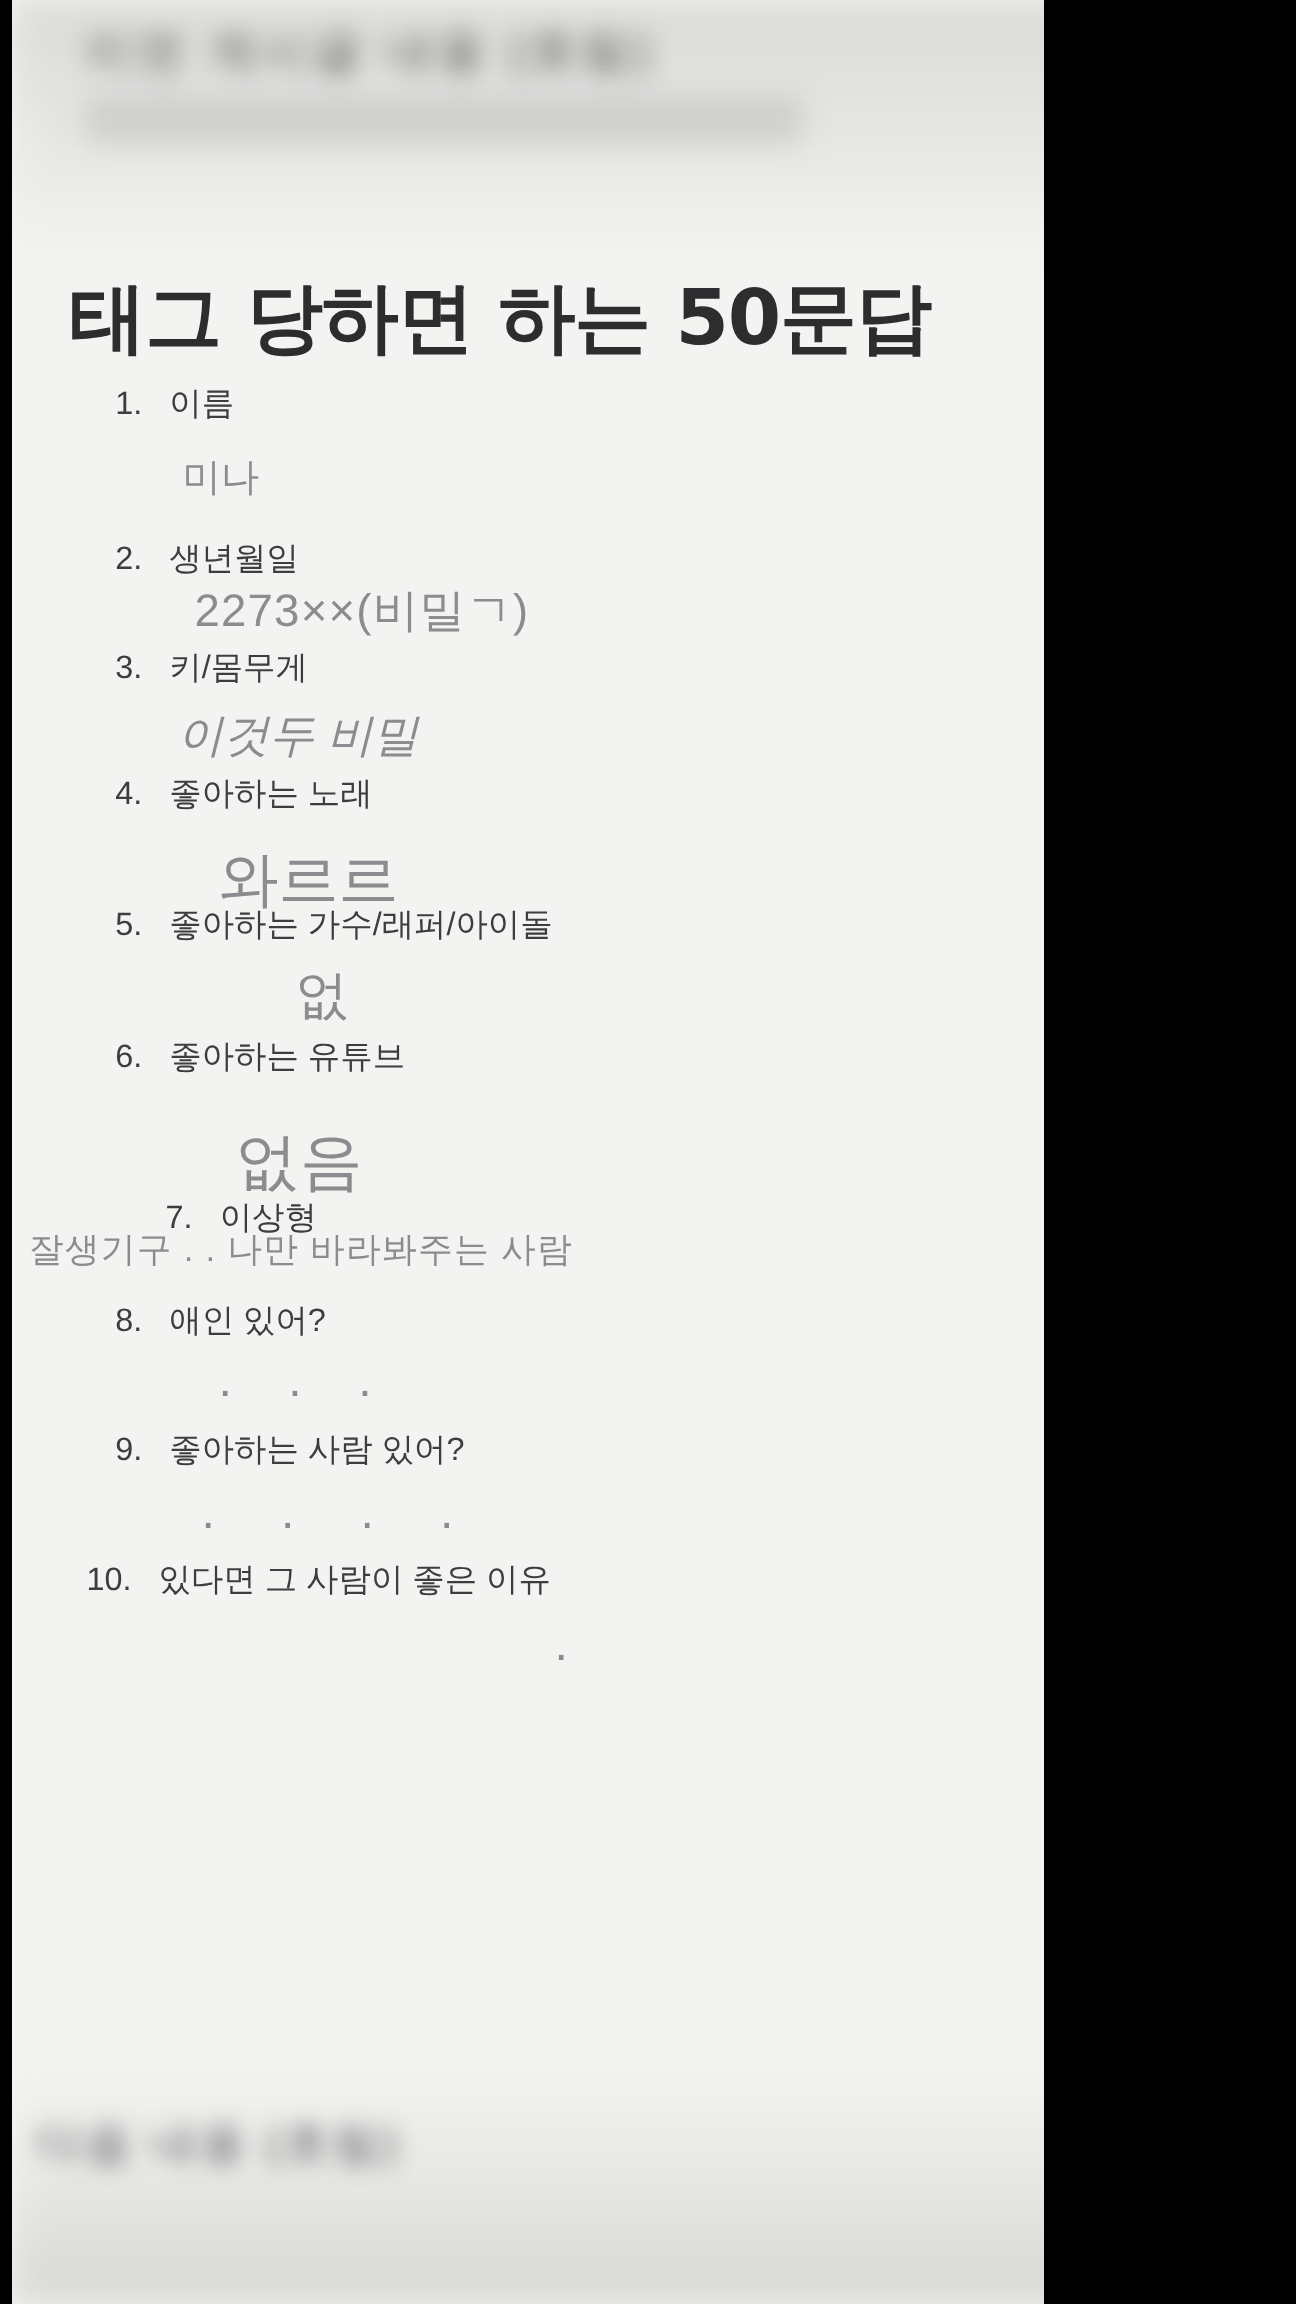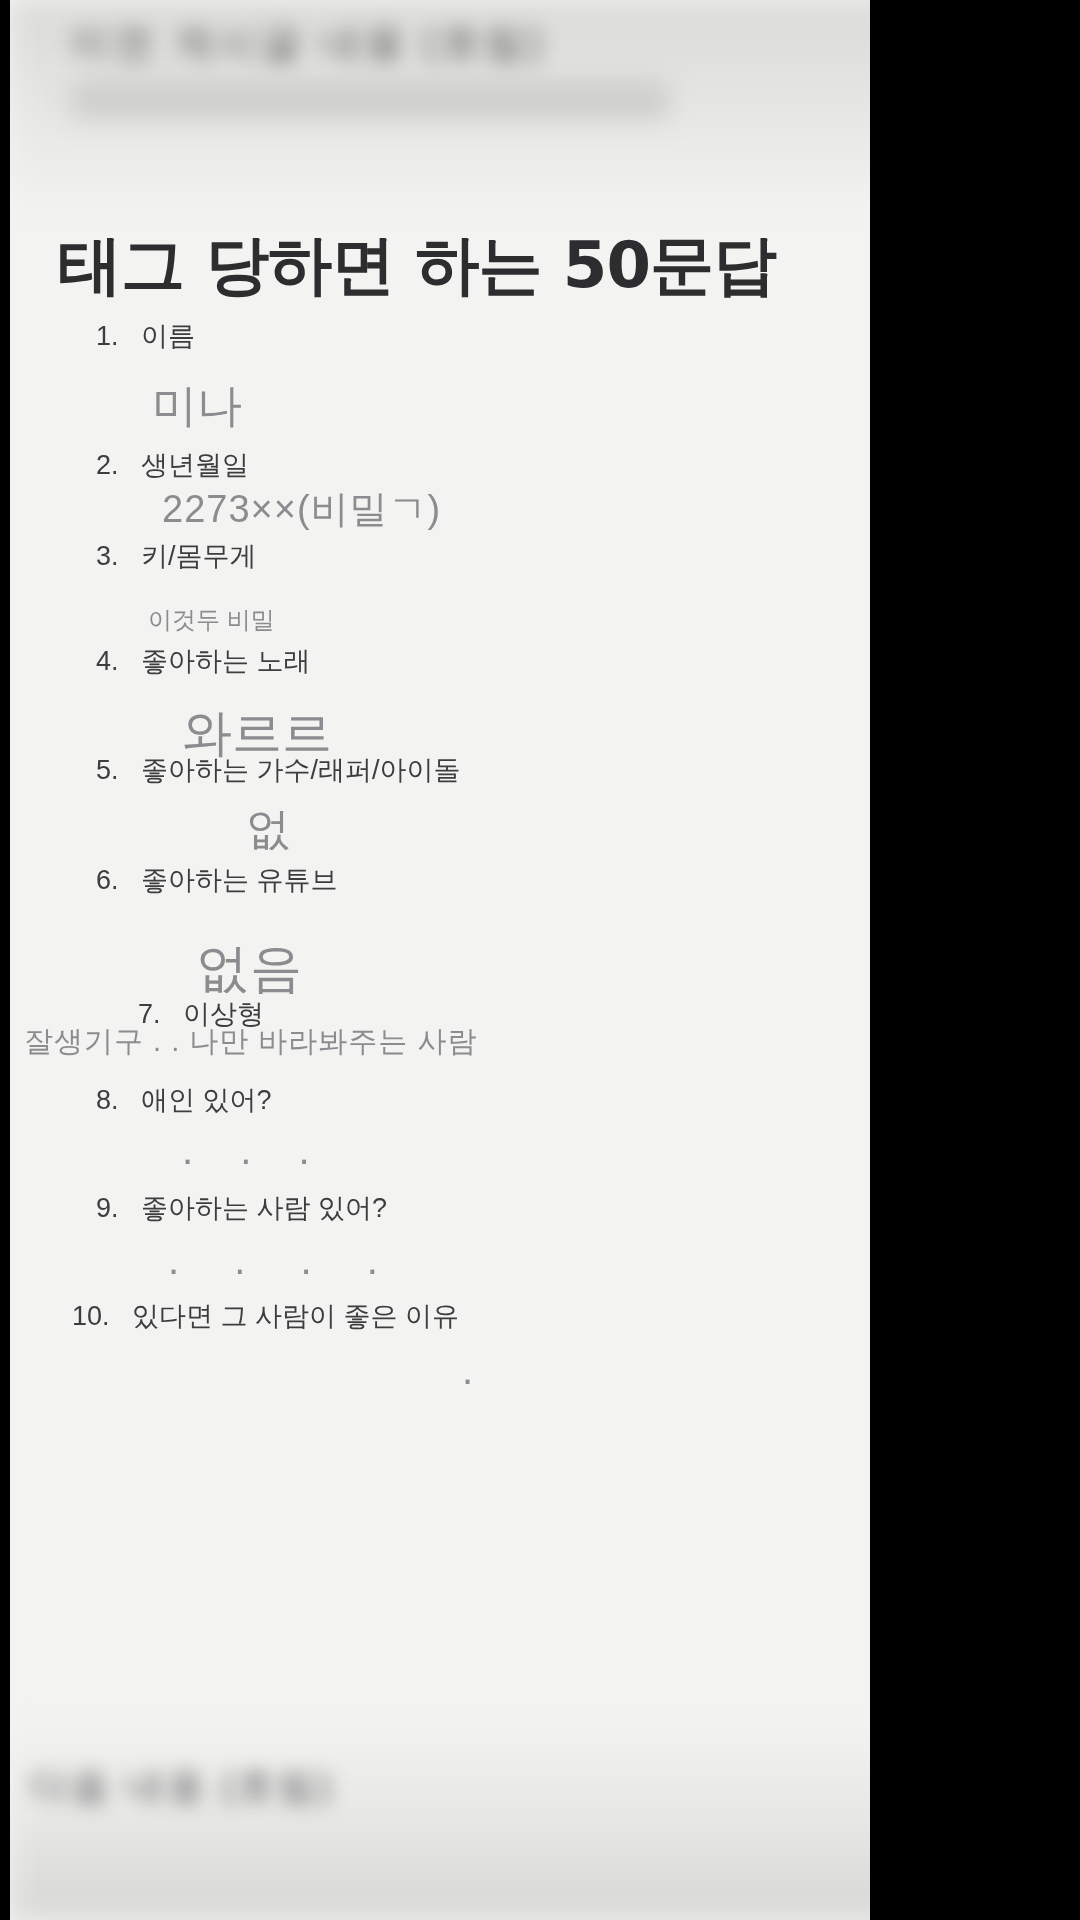--- a/index.html
+++ b/index.html
@@ -145,27 +145,27 @@
     white-space: nowrap;
   }
   .a {
     color: #8c8c90;
     font-family: "Liberation Sans", sans-serif;
     white-space: nowrap;
   }
 
   
   .r1q { position:absolute; left:86px;  top:18px;  }
-  .r1a { position:absolute; left:142px; top:76px;  font-size:45px; }
+  .r1a { position:absolute; left:142px; top:76px;  font-size:32px; }
 
   .r2q { position:absolute; left:86px;  top:128px;margin-top:19px; }
   .r2a { position:absolute; left:152px; top:184px; font-size:38px; letter-spacing:1px; }
 
   .r3q { position:absolute; left:86px;  top:238px; }
-  .r3a { position:absolute; left:138px; top:304px; font-size:24px; }
+  .r3a { position:absolute; left:138px; top:288px; font-size:38px;font-style:italic; }
 
   .r4q { position:absolute; left:86px;  top:343px; }
   .r4a { position:absolute; left:172px; top:400px; font-size:50px; }
 
   .r5q { position:absolute; left:86px;  top:452px; }
   .r5a { position:absolute; left:236px; top:500px; font-size:44px; }
 
   .r6q { position:absolute; left:86px;  top:562px; }
   .r6a { position:absolute; left:186px; top:606px; font-size:52px; letter-spacing:2px;margin-top:28px; }
 

